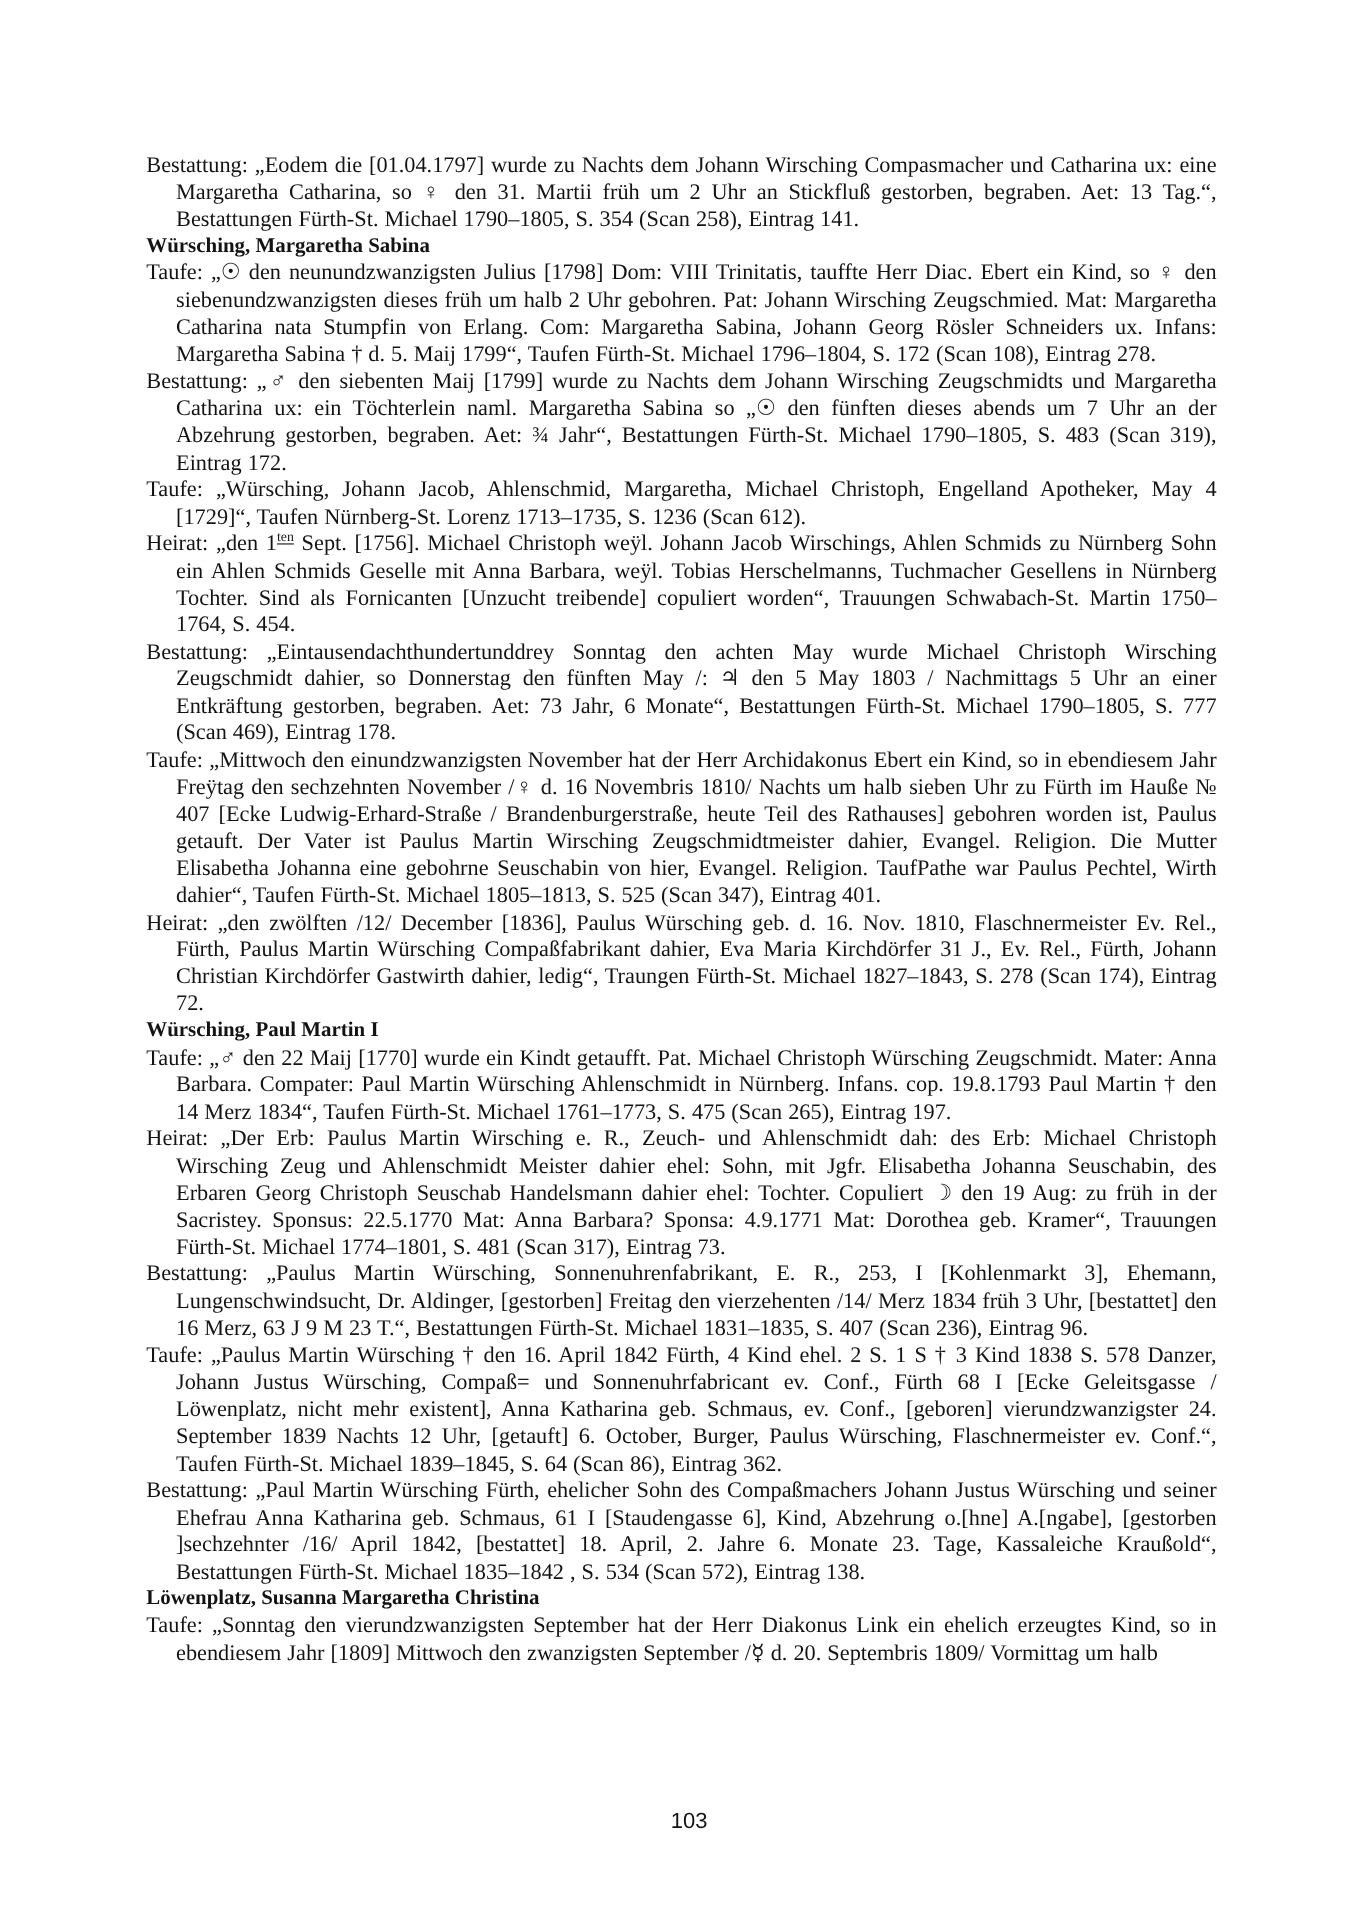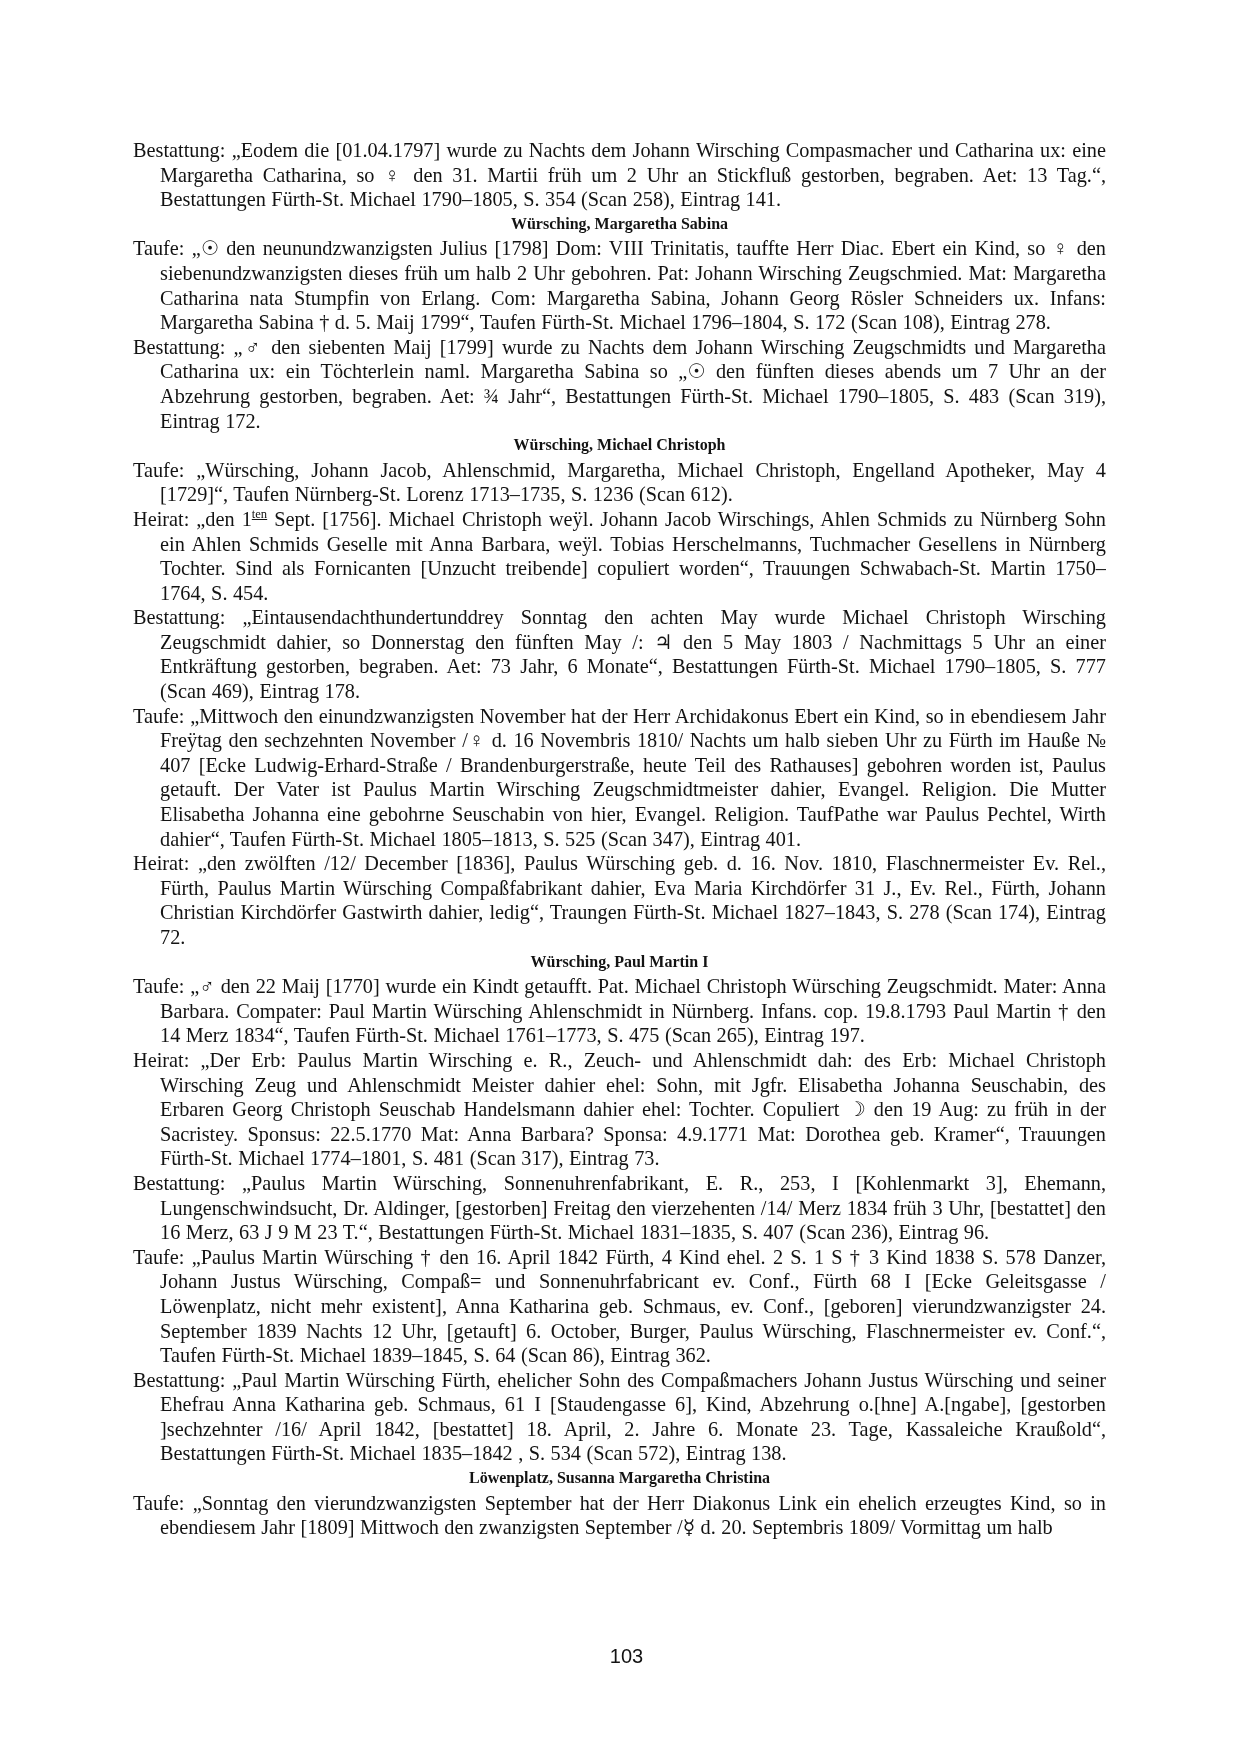--- a/index.html
+++ b/index.html
@@ -32,24 +32,24 @@
     text-indent: -27px;
     word-spacing: 0.02em;
   }
   .record sup {
     font-size: 0.62em;
     line-height: 0;
     text-decoration: underline;
   }
   .entry-heading {
     margin: 0;
-    font-size: 16px;
+    font-size: 19px;
     line-height: 24.6px;
     font-weight: bold;
-    text-align: center;
+    text-align: left;
   }
   .page-number {
     position: absolute;
     top: 1618px;
     left: 0;
     width: 100%;
     text-align: center;
     font-family: "Liberation Sans", "DejaVu Sans", sans-serif;
     font-size: 20px;
     color: #131313;
@@ -58,21 +58,20 @@
 </style>
 </head>
 <body>
 
 <div class="page">
   <div class="text-block">
       <p class="record"><span>Bestattung:</span> <span>„Eodem die [01.04.1797] wurde zu Nachts dem Johann Wirsching Compasmacher und Catharina ux: eine Margaretha Catharina, so ♀ den 31. Martii früh um 2 Uhr an Stickfluß gestorben, begraben. Aet: 13 Tag.“, Bestattungen Fürth-St. Michael 1790–1805, S. 354 (Scan 258), Eintrag 141.</span></p>
       <h2 class="entry-heading">Würsching, Margaretha Sabina</h2>
       <p class="record"><span>Taufe:</span> <span>„☉ den neunundzwanzigsten Julius [1798] Dom: VIII Trinitatis, tauffte Herr Diac. Ebert ein Kind, so ♀ den siebenundzwanzigsten dieses früh um halb 2 Uhr gebohren. Pat: Johann Wirsching Zeugschmied. Mat: Margaretha Catharina nata Stumpfin von Erlang. Com: Margaretha Sabina, Johann Georg Rösler Schneiders ux. Infans: Margaretha Sabina † d. 5. Maij 1799“, Taufen Fürth-St. Michael 1796–1804, S. 172 (Scan 108), Eintrag 278.</span></p>
       <p class="record"><span>Bestattung:</span> <span>„♂ den siebenten Maij [1799] wurde zu Nachts dem Johann Wirsching Zeugschmidts und Margaretha Catharina ux: ein Töchterlein naml. Margaretha Sabina so „☉ den fünften dieses abends um 7 Uhr an der Abzehrung gestorben, begraben. Aet: ¾ Jahr“, Bestattungen Fürth-St. Michael 1790–1805, S. 483 (Scan 319), Eintrag 172.</span></p>
-      <h2 class="entry-heading">Würsching, Michael Christoph</h2>
       <p class="record"><span>Taufe:</span> <span>„Würsching, Johann Jacob, Ahlenschmid, Margaretha, Michael Christoph, Engelland Apotheker, May 4 [1729]“, Taufen Nürnberg-St. Lorenz 1713–1735, S. 1236 (Scan 612).</span></p>
       <p class="record"><span>Heirat:</span> <span>„den 1<sup>ten</sup> Sept. [1756]. Michael Christoph weÿl. Johann Jacob Wirschings, Ahlen Schmids zu Nürnberg Sohn ein Ahlen Schmids Geselle mit Anna Barbara, weÿl. Tobias Herschelmanns, Tuchmacher Gesellens in Nürnberg Tochter. Sind als Fornicanten [Unzucht treibende] copuliert worden“, Trauungen Schwabach-St. Martin 1750–1764, S. 454.</span></p>
       <p class="record"><span>Bestattung:</span> <span>„Eintausendachthundertunddrey Sonntag den achten May wurde Michael Christoph Wirsching Zeugschmidt dahier, so Donnerstag den fünften May /: ♃ den 5 May 1803 / Nachmittags 5 Uhr an einer Entkräftung gestorben, begraben. Aet: 73 Jahr, 6 Monate“, Bestattungen Fürth-St. Michael 1790–1805, S. 777 (Scan 469), Eintrag 178.</span></p>
       <p class="record"><span>Taufe:</span> <span>„Mittwoch den einundzwanzigsten November hat der Herr Archidakonus Ebert ein Kind, so in ebendiesem Jahr Freÿtag den sechzehnten November /♀ d. 16 Novembris 1810/ Nachts um halb sieben Uhr zu Fürth im Hauße № 407 [Ecke Ludwig-Erhard-Straße / Brandenburgerstraße, heute Teil des Rathauses] gebohren worden ist, Paulus getauft. Der Vater ist Paulus Martin Wirsching Zeugschmidtmeister dahier, Evangel. Religion. Die Mutter Elisabetha Johanna eine gebohrne Seuschabin von hier, Evangel. Religion. TaufPathe war Paulus Pechtel, Wirth dahier“, Taufen Fürth-St. Michael 1805–1813, S. 525 (Scan 347), Eintrag 401.</span></p>
       <p class="record"><span>Heirat:</span> <span>„den zwölften /12/ December [1836], Paulus Würsching geb. d. 16. Nov. 1810, Flaschnermeister Ev. Rel., Fürth, Paulus Martin Würsching Compaßfabrikant dahier, Eva Maria Kirchdörfer 31 J., Ev. Rel., Fürth, Johann Christian Kirchdörfer Gastwirth dahier, ledig“, Traungen Fürth-St. Michael 1827–1843, S. 278 (Scan 174), Eintrag 72.</span></p>
       <h2 class="entry-heading">Würsching, Paul Martin I</h2>
       <p class="record"><span>Taufe:</span> <span>„♂ den 22 Maij [1770] wurde ein Kindt getaufft. Pat. Michael Christoph Würsching Zeugschmidt. Mater: Anna Barbara. Compater: Paul Martin Würsching Ahlenschmidt in Nürnberg. Infans. cop. 19.8.1793 Paul Martin † den 14 Merz 1834“, Taufen Fürth-St. Michael 1761–1773, S. 475 (Scan 265), Eintrag 197.</span></p>
       <p class="record"><span>Heirat:</span> <span>„Der Erb: Paulus Martin Wirsching e. R., Zeuch- und Ahlenschmidt dah: des Erb: Michael Christoph Wirsching Zeug und Ahlenschmidt Meister dahier ehel: Sohn, mit Jgfr. Elisabetha Johanna Seuschabin, des Erbaren Georg Christoph Seuschab Handelsmann dahier ehel: Tochter. Copuliert ☽ den 19 Aug: zu früh in der Sacristey. Sponsus: 22.5.1770 Mat: Anna Barbara? Sponsa: 4.9.1771 Mat: Dorothea geb. Kramer“, Trauungen Fürth-St. Michael 1774–1801, S. 481 (Scan 317), Eintrag 73.</span></p>
       <p class="record"><span>Bestattung:</span> <span>„Paulus Martin Würsching, Sonnenuhrenfabrikant, E. R., 253, I [Kohlenmarkt 3], Ehemann, Lungenschwindsucht, Dr. Aldinger, [gestorben] Freitag den vierzehenten /14/ Merz 1834 früh 3 Uhr, [bestattet] den 16 Merz, 63 J 9 M 23 T.“, Bestattungen Fürth-St. Michael 1831–1835, S. 407 (Scan 236), Eintrag 96.</span></p>
       <p class="record"><span>Taufe:</span> <span>„Paulus Martin Würsching † den 16. April 1842 Fürth, 4 Kind ehel. 2 S. 1 S † 3 Kind 1838 S. 578 Danzer, Johann Justus Würsching, Compaß= und Sonnenuhrfabricant ev. Conf., Fürth 68 I [Ecke Geleitsgasse / Löwenplatz, nicht mehr existent], Anna Katharina geb. Schmaus, ev. Conf., [geboren] vierundzwanzigster 24. September 1839 Nachts 12 Uhr, [getauft] 6. October, Burger, Paulus Würsching, Flaschnermeister ev. Conf.“, Taufen Fürth-St. Michael 1839–1845, S. 64 (Scan 86), Eintrag 362.</span></p>

